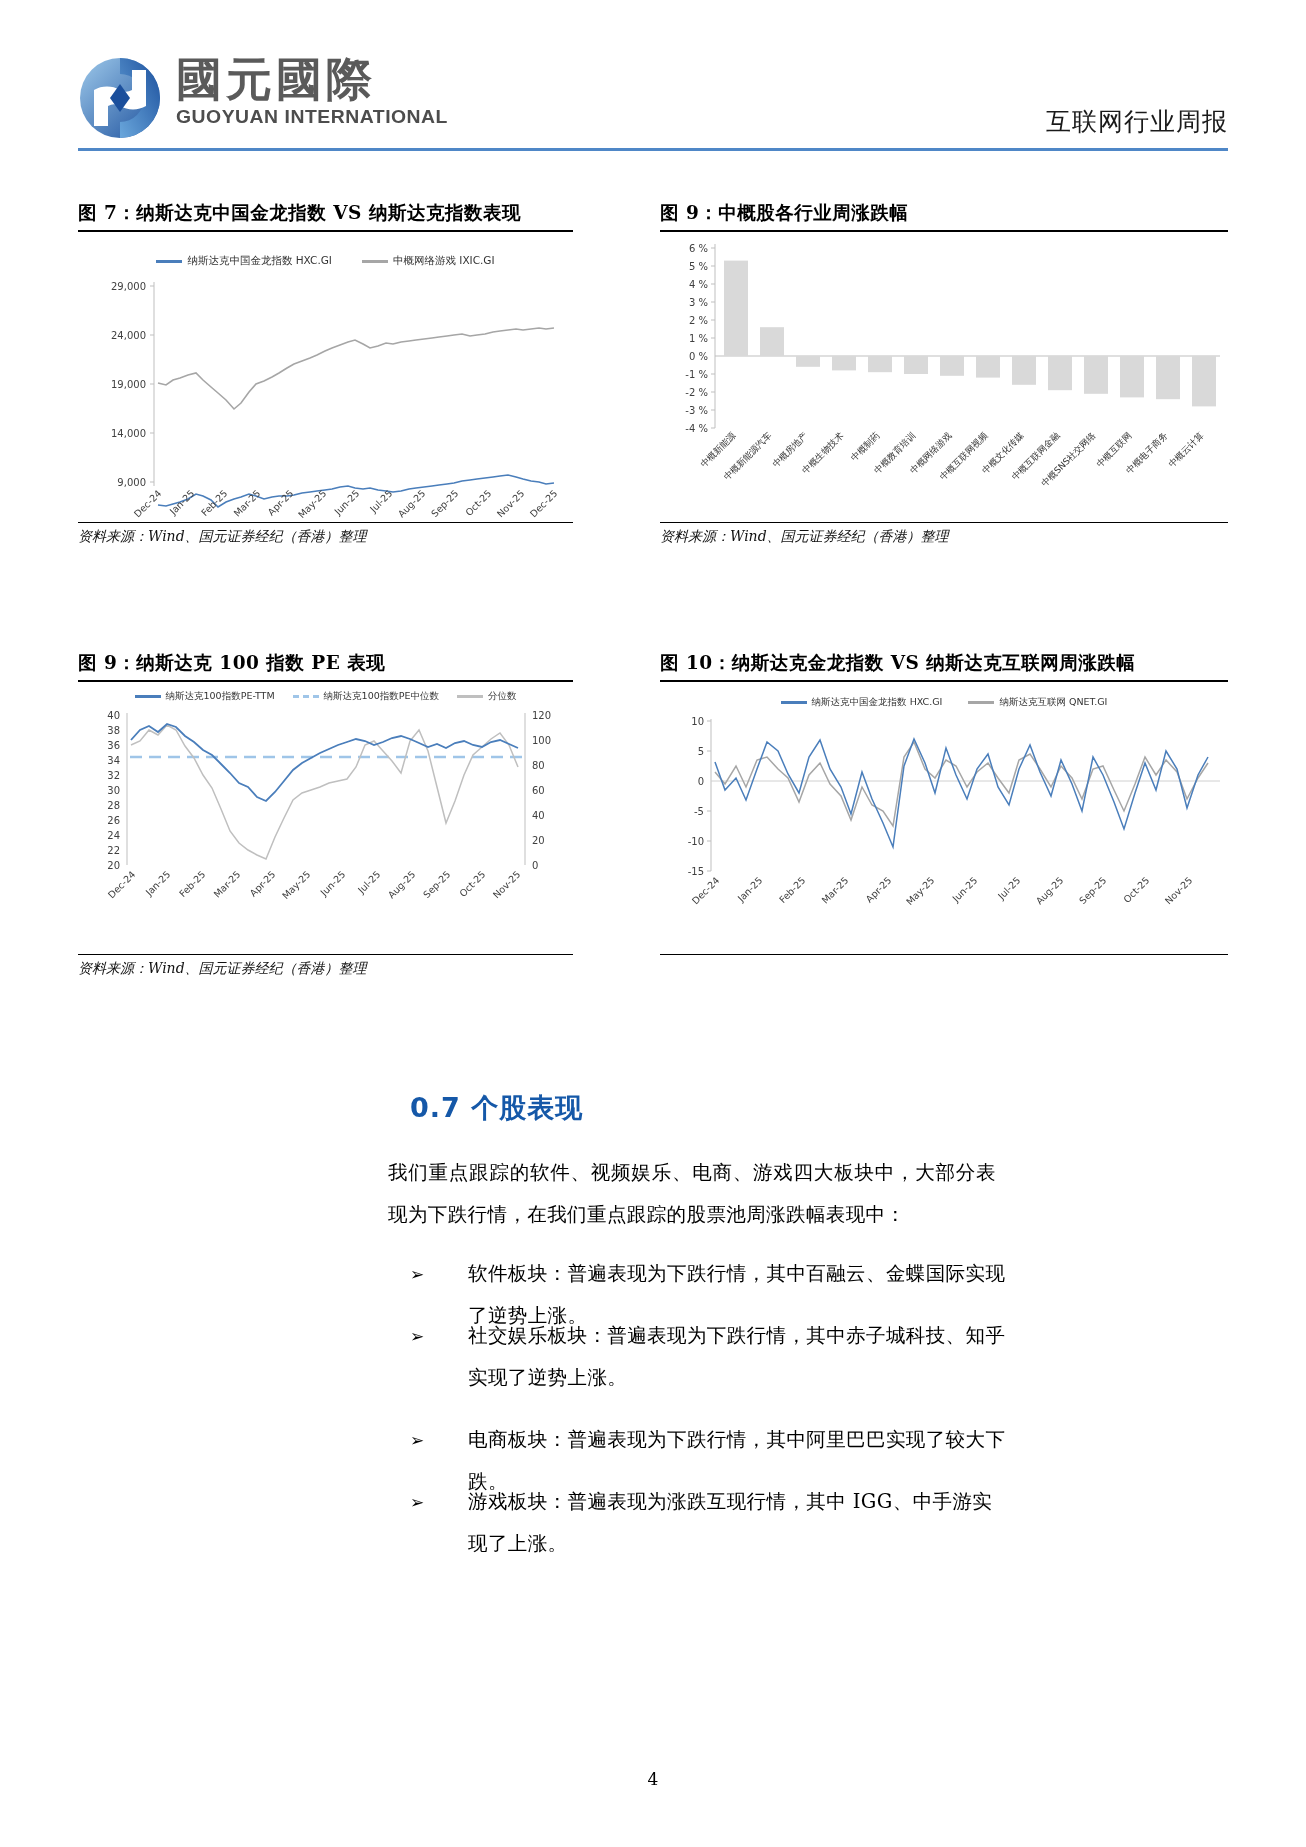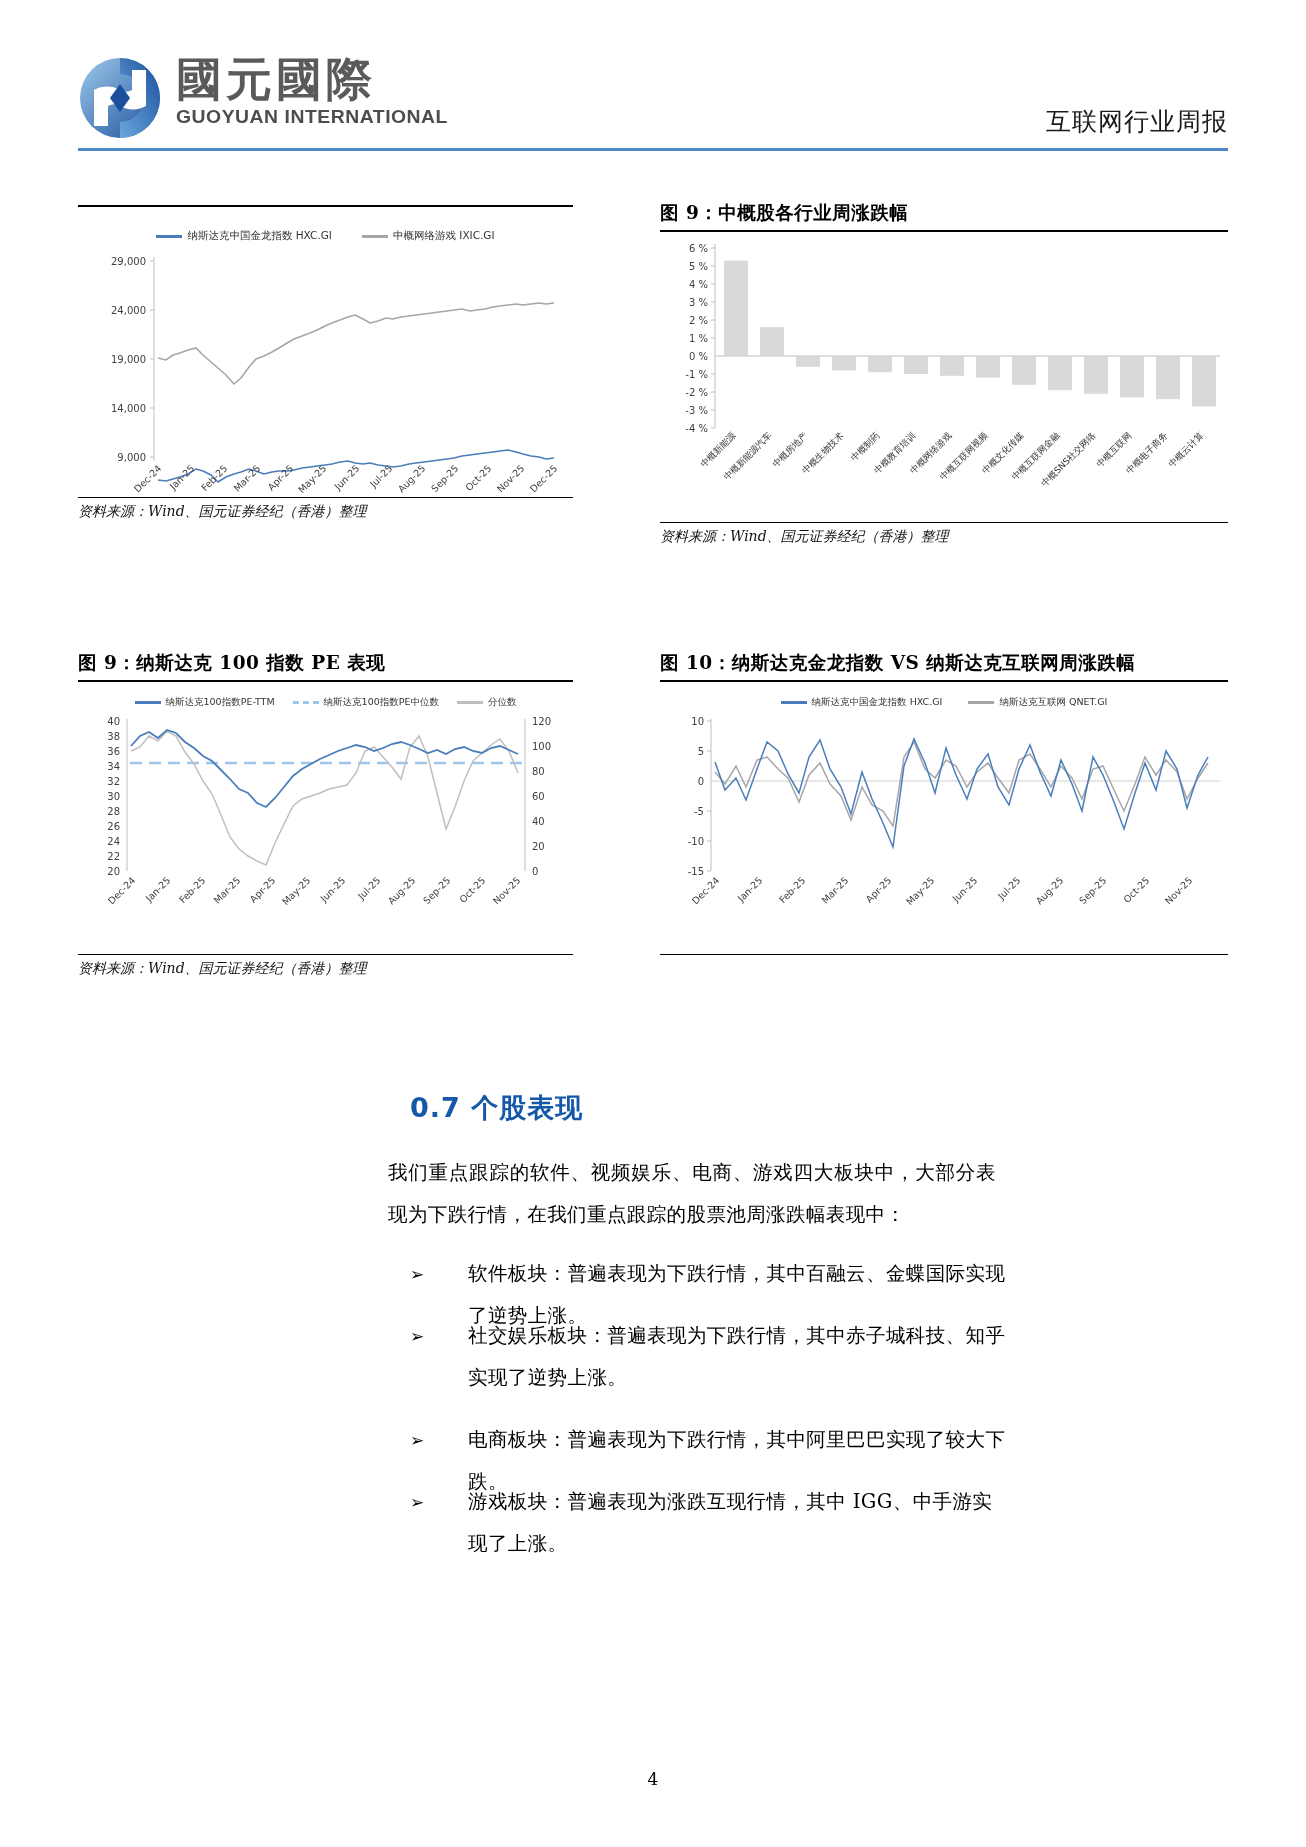--- a/index.html
+++ b/index.html
@@ -106,20 +106,21 @@
       <div>
         <div class="logo-text-cn">國元國際</div>
         <div class="logo-text-en">GUOYUAN INTERNATIONAL</div>
       </div>
     </div>
     <div class="header-title">互联网行业周报</div>
     <div class="header-rule"></div>
   </div>
 
   <div class="figbox" style="left:78px;top:200px;width:495px;">
+    <div class="fig-title">图 7：纳斯达克中国金龙指数 VS 纳斯达克指数表现</div>
     <div class="fig-rule"></div>
 
     <div class="chart-area" style="height:290px;">
       <div class="legend" style="padding-top:22px;">
         <span class="legend-item">
           <span class="leg-line" style="background:#4a7ebb"></span>
           <span>纳斯达克中国金龙指数 HXC.GI</span>
         </span>
         <span class="legend-item">
           <span class="leg-line" style="background:#a6a6a6"></span>
@@ -244,21 +245,21 @@
 
     <div class="fig-rule-thin"></div>
     <div class="src">资料来源：Wind、国元证券经纪（香港）整理</div>
   </div>
 
   <div class="figbox" style="left:78px;top:650px;width:495px;">
     <div class="fig-title">图 9：纳斯达克 100 指数 PE 表现</div>
     <div class="fig-rule"></div>
 
     <div class="chart-area" style="height:272px;">
-      <div class="legend" style="padding-top:14px;gap:18px;font-size:9.5px;">
+      <div class="legend" style="padding-top:8px;gap:18px;font-size:9.5px;">
         <span class="legend-item">
           <span class="leg-line" style="background:#4a7ebb"></span>
           <span>纳斯达克100指数PE-TTM</span>
         </span>
         <span class="legend-item">
           <span class="leg-dash"></span>
           <span>纳斯达克100指数PE中位数</span>
         </span>
         <span class="legend-item">
           <span class="leg-line" style="background:#bfbfbf"></span>

